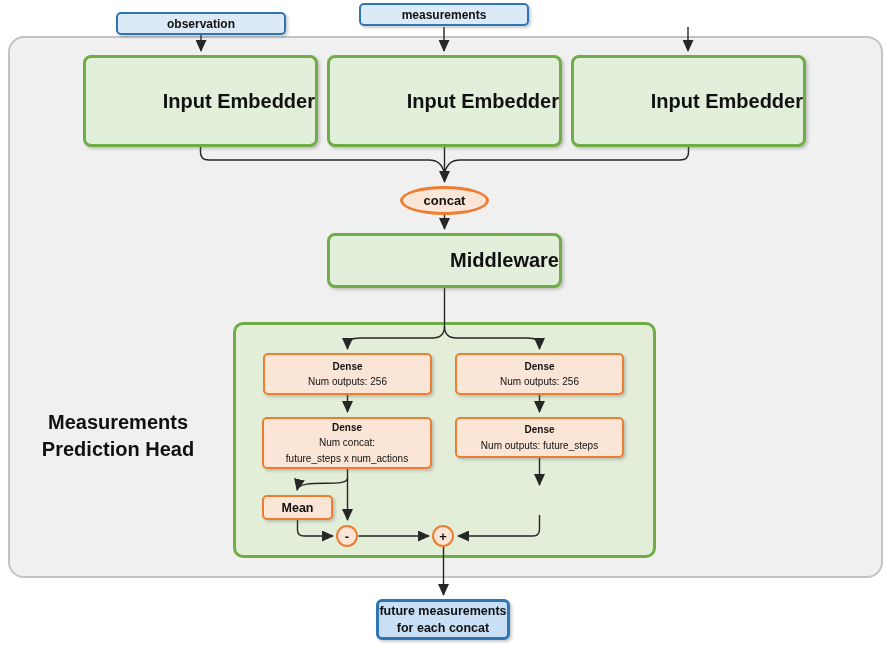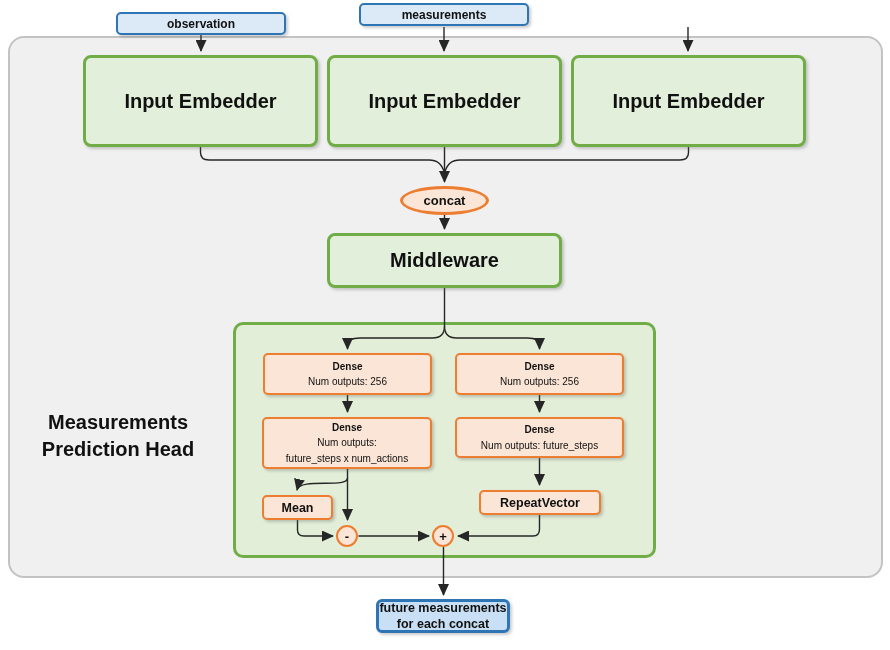--- a/index.html
+++ b/index.html
@@ -30,21 +30,21 @@
     border-radius:5px;font-weight:bold;font-size:12px;
   }
   .blue2{
     background:var(--blue-fill,#C9DFF5);
     border:3px solid var(--blue-border,#2E75B6);
     border-radius:6px;font-weight:bold;font-size:12.5px;line-height:16.5px;
   }
   .green{
     background:var(--green-fill,#E2EFDA);
     border:3px solid var(--green-border,#70AD47);
-    border-radius:8px;font-weight:bold;font-size:20px;
+    border-radius:8px;font-weight:bold;font-size:20px;align-items:flex-end;
   }
   .orange{
     background:var(--orange-fill,#FBE5D6);
     border:2.5px solid var(--orange-border,#ED7D31);
     border-radius:5px;
   }
   .dense{font-size:10px;line-height:15.5px;font-weight:normal;}
   .dense .t{font-weight:bold;}
   .smallbold{font-size:12.5px;font-weight:bold;}
   .circle{border-radius:50%;font-size:13px;font-weight:bold;line-height:1;}
@@ -127,40 +127,37 @@
     <span class="t">Dense</span>
     <span>Num outputs: 256</span>
   </div>
   <div class="box orange dense shadow" style="left:455px;top:353px;width:169px;height:42px;">
     <span class="t">Dense</span>
     <span>Num outputs: 256</span>
   </div>
 
   <div class="box orange dense shadow" style="left:262px;top:417px;width:170px;height:52px;">
     <span class="t">Dense</span>
-    <span>Num outputs:</span>
+    <span>Num concat:</span>
     <span>future_steps x num_actions</span>
   </div>
   <div class="box orange dense shadow" style="left:455px;top:417px;width:169px;height:41px;">
     <span class="t">Dense</span>
     <span>Num outputs: future_steps</span>
   </div>
 
   <div class="box orange smallbold shadow" style="left:262px;top:495px;width:71px;height:25px;">
     <span>Mean</span>
   </div>
-  <div class="box orange smallbold shadow" style="left:479px;top:490px;width:122px;height:25px;">
-    <span>RepeatVector</span>
-  </div>
 
   <div class="box orange circle" style="left:336px;top:525px;width:22px;height:22px;">
     <span>-</span>
   </div>
   <div class="box orange circle" style="left:432px;top:525px;width:22px;height:22px;">
     <span>+</span>
   </div>
 
-  <div class="box blue2 shadow" style="left:376px;top:599px;width:134px;height:34px;align-items:center;">
+  <div class="box blue2 shadow" style="left:376px;top:599px;width:134px;height:41px;align-items:center;">
     <span>future measurements</span>
     <span>for each concat</span>
   </div>
 
 </div>
 
 </body></html>

